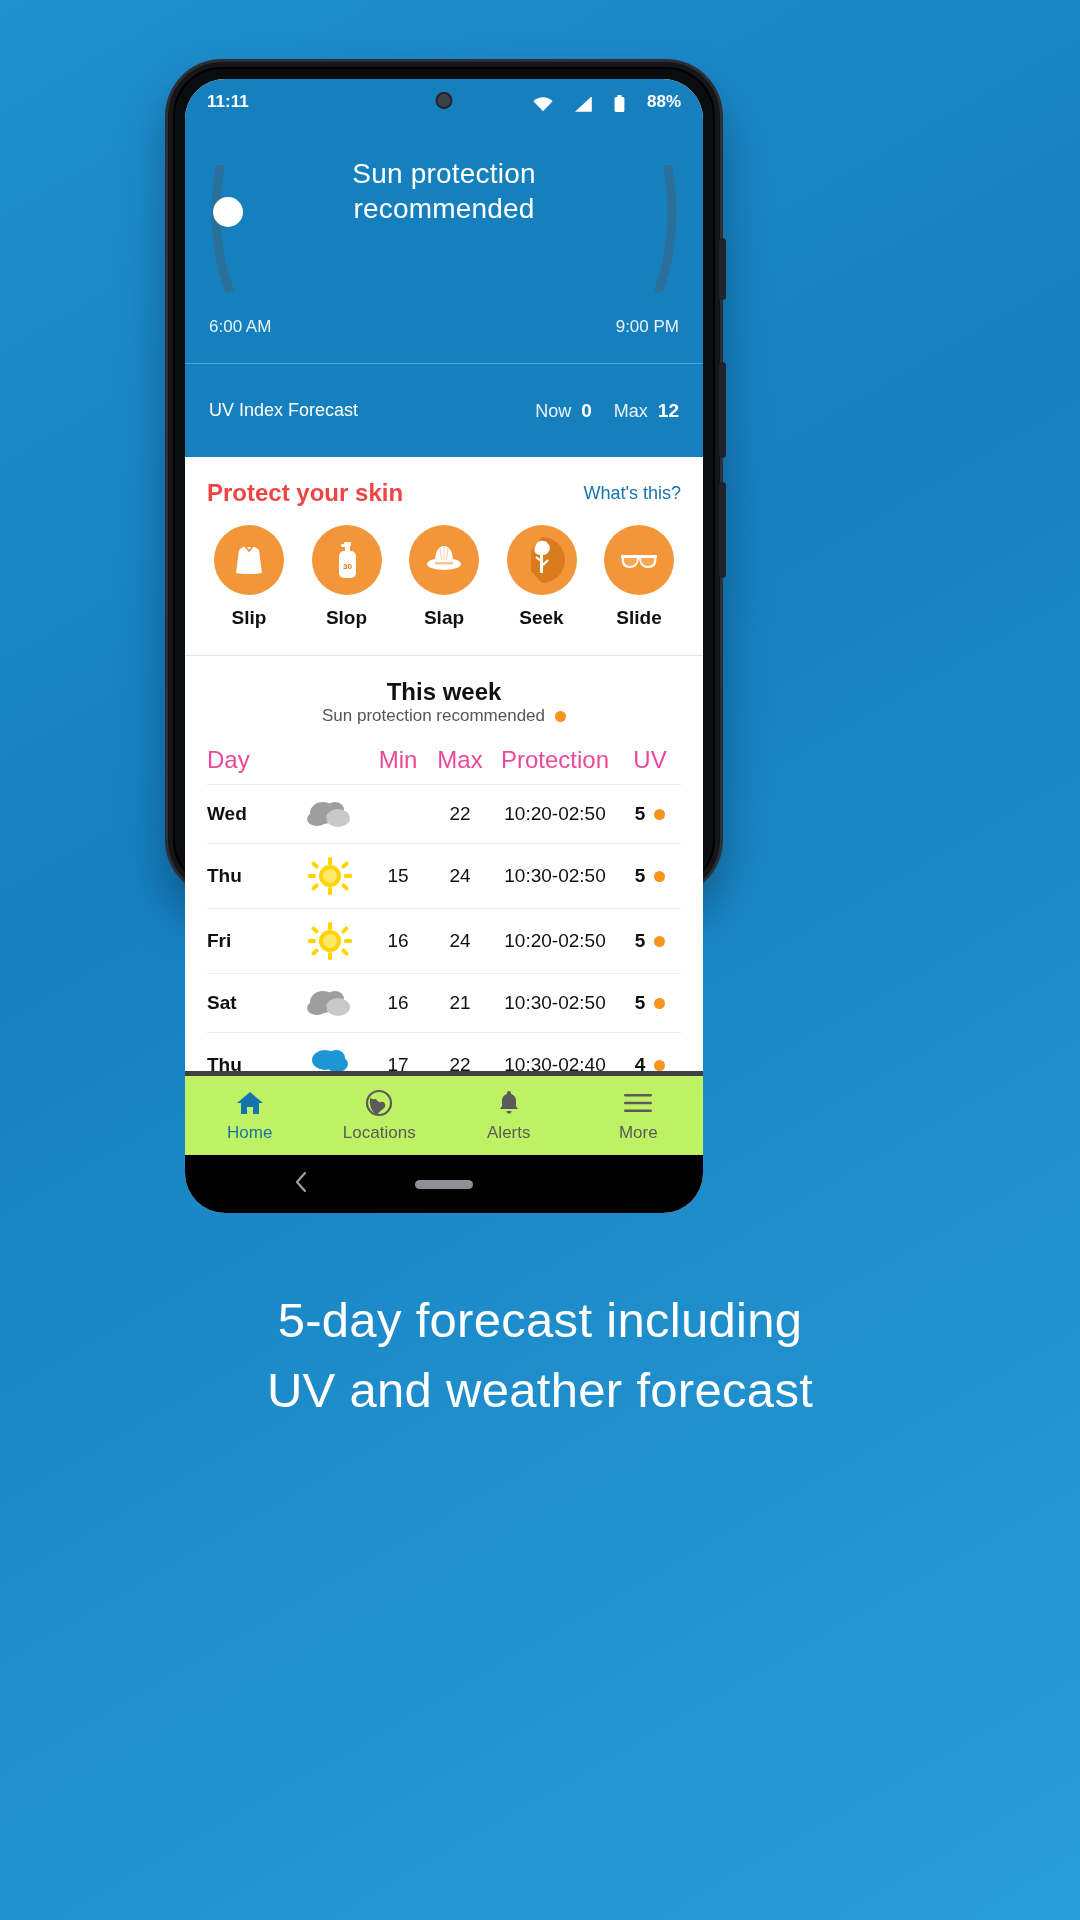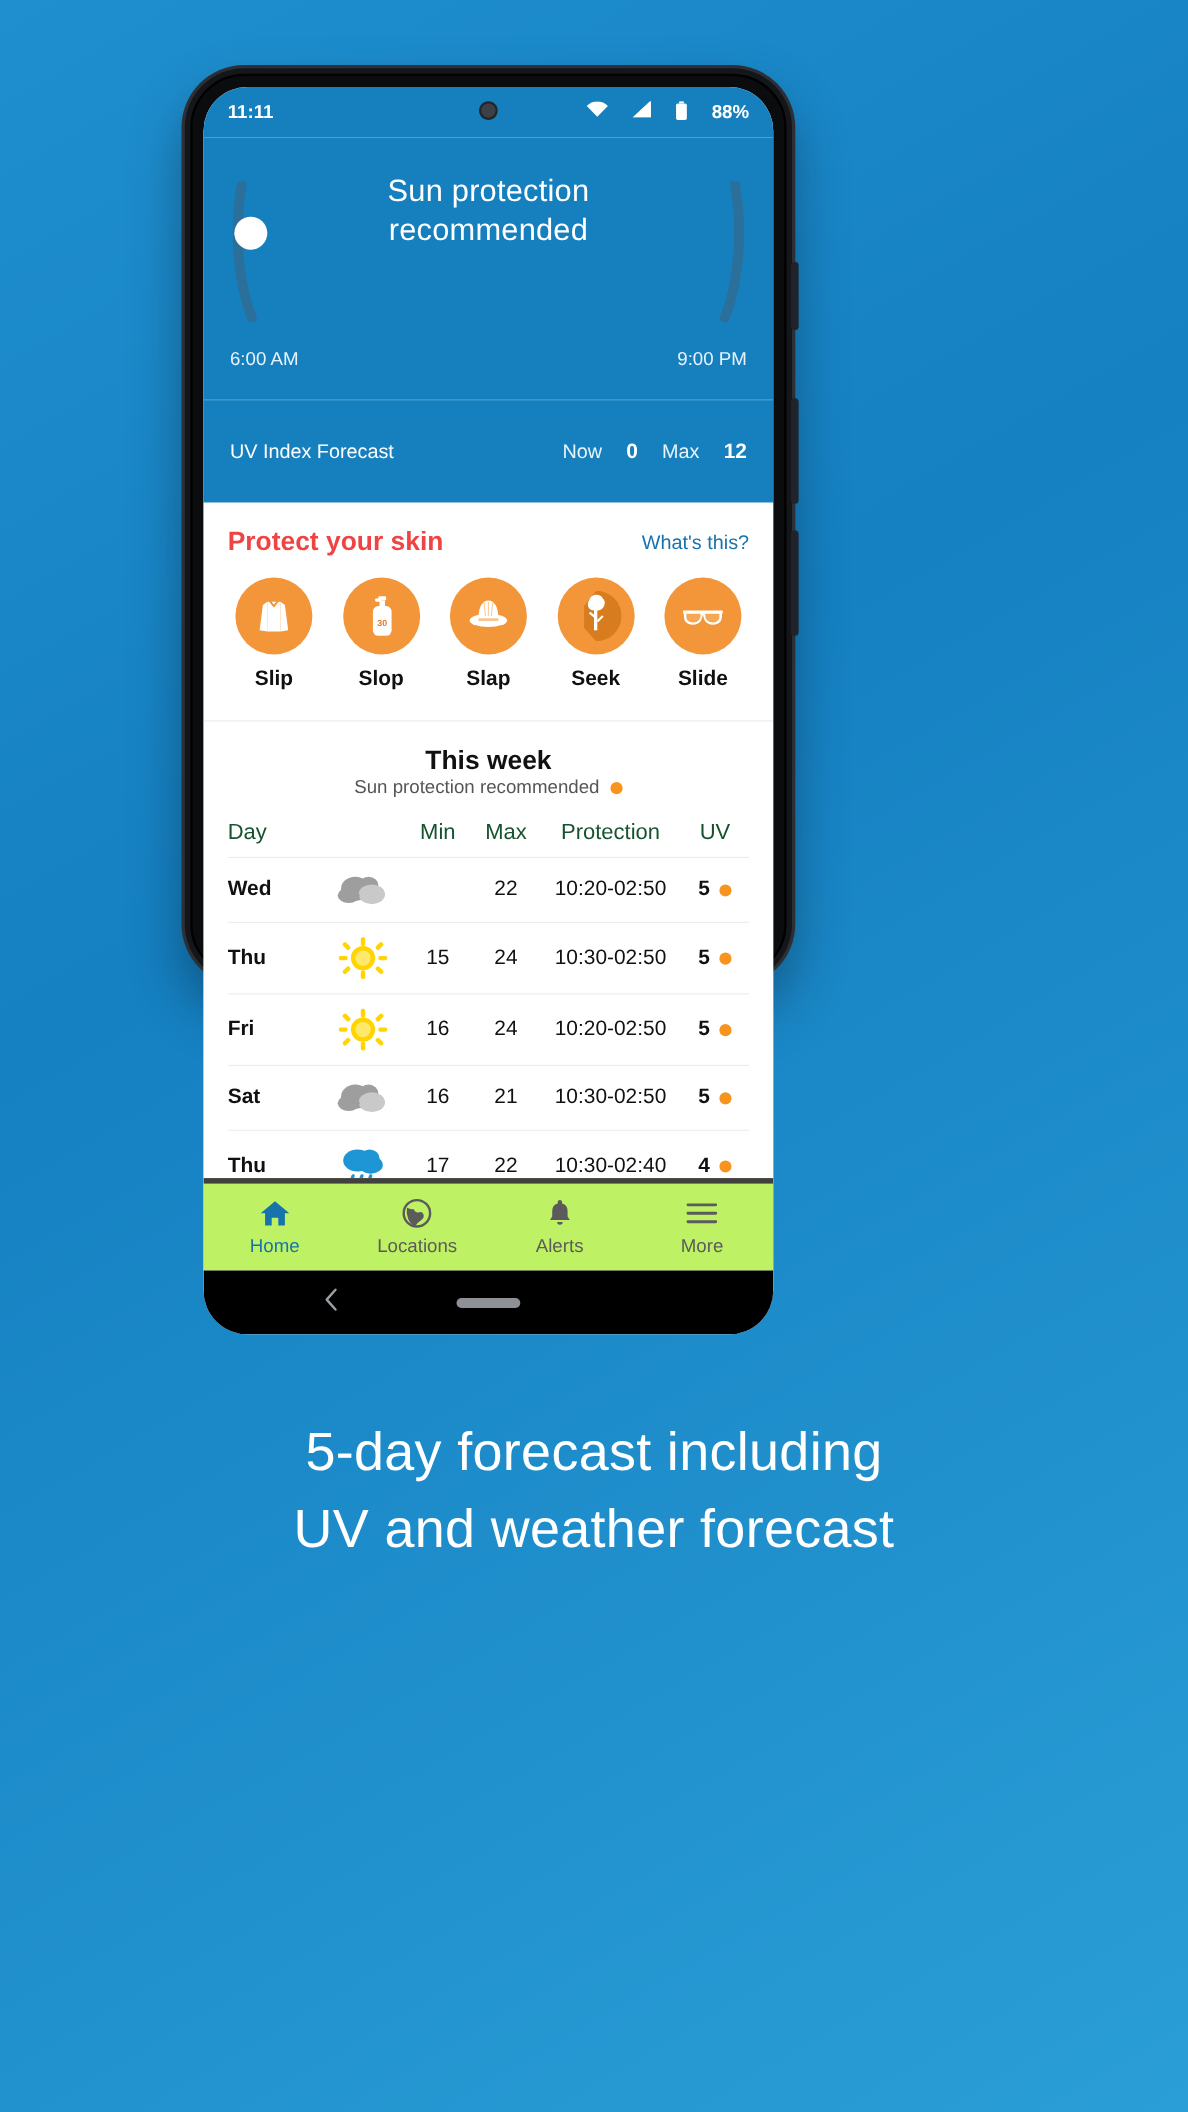--- a/index.html
+++ b/index.html
@@ -36,21 +36,21 @@
   .statusbar{
     height:46px; background:#1680bf; color:#fff; flex:0 0 auto;
     display:flex; align-items:center; justify-content:space-between;
     padding:0 22px; font-size:17px; font-weight:bold; position:relative;
   }
   .camera{
     position:absolute; left:50%; top:13px; transform:translateX(-50%);
     width:17px; height:17px; border-radius:50%; background:#3c4147;
     box-shadow:inset 0 0 0 2px #22262b;
   }
-  .sb-right{ display:flex; align-items:flex-start; gap:22px; }
+  .sb-right{ display:flex; align-items:flex-end; gap:22px; }
   .sb-right svg{ display:block; }
 
   
   .hero{
     background:#1680bf; color:#fff; flex:0 0 auto;
     position:relative; padding:18px 0 0 0; height:238px;
   }
   .hero-title{
     text-align:center; font-size:28px; line-height:1.24; font-weight:400;
     padding:14px 92px 0 92px; letter-spacing:.2px;
@@ -70,21 +70,21 @@
   }
 
   
   .uvbar{
     background:#1680bf; color:#fff; flex:0 0 auto;
     border-top:1px solid #4ea3d4;
     height:94px; display:flex; align-items:center; justify-content:space-between;
     padding:0 24px; font-size:18px;
   }
   .uv-stats{ display:flex; align-items:center; gap:22px; }
-  .uv-stat{ display:flex; align-items:baseline; gap:22px; }
+  .uv-stat{ display:flex; align-items:baseline; gap:10px; }
   .uv-stat .lbl{ font-weight:400; color:#eaf4fb; }
   .uv-stat .val{ font-weight:bold; font-size:19px; }
 
   
   .skin{
     background:#fff; flex:0 0 auto; padding:22px 22px 26px 22px;
     border-bottom:1px solid #e3e3e3;
   }
   .skin-head{ display:flex; align-items:center; justify-content:space-between; }
   .skin-title{ font-size:24px; font-weight:bold; color:#ef4444; }
@@ -101,21 +101,21 @@
 
   
   .week{ background:#fff; flex:1 1 auto; padding:22px 22px 0 22px; overflow:hidden; }
   .week-head{ display:flex; align-items:center; justify-content:space-between;flex-direction:column; }
   .week-title{ font-size:24px; font-weight:bold; color:#111; }
   .week-status{ display:flex; align-items:center; gap:10px; font-size:17px; color:#555; }
   .dot{ width:11px; height:11px; border-radius:50%; background:#F7941E; display:inline-block; }
 
   table.fc{ width:100%; border-collapse:collapse; margin-top:14px; }
   table.fc th{
-    font-size:20px; font-weight:400; color:#14532d; text-align:center;
+    font-size:24px; font-weight:400; color:#ec4899; text-align:center;
     padding:6px 0 10px 0;
   }
   table.fc th.day-col, table.fc td.day-col{ text-align:left; width:86px; }
   table.fc th.icon-col{ width:74px; }
   table.fc th.min-col, table.fc td.min-col{ width:62px; }
   table.fc th.max-col, table.fc td.max-col{ width:62px; }
   table.fc th.uv-col{ width:62px; }
   table.fc td{
     font-size:19px; color:#111; text-align:center;
     padding:12px 0; border-top:1px solid #ececec;margin-left:24px;

